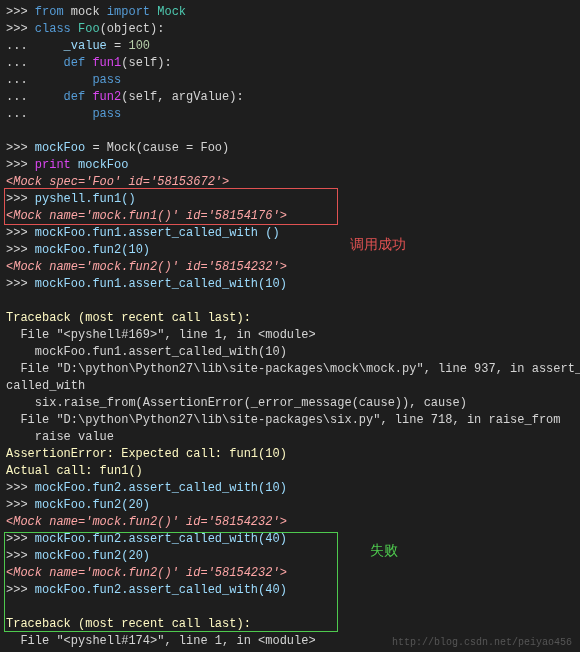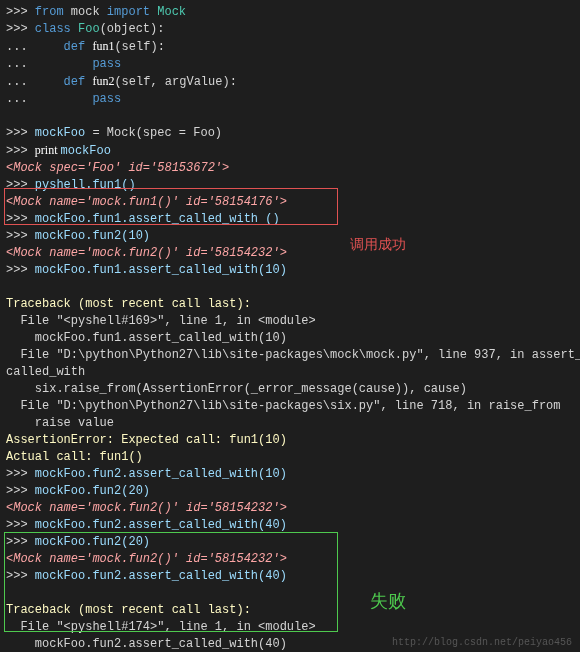--- a/index.html
+++ b/index.html
@@ -20,21 +20,21 @@
       overflow: hidden;
       position: relative;
     }
     .line {
       line-height: 17px;
       white-space: pre;
     }
     .prompt { color: #d4d4d4; }
     .kw { color: #569cd6; }
     .cls { color: #4ec9b0; }
-    .fn { color: #ffffff; font-family: Liberation Serif, serif; }
+    .fn { color: #d946ef; }
     .num { color: #b5cea8; }
     .attr { color: #9cdcfe; }
     .mock-output { color: #fca5a5; font-style: italic; }
     .error-line { color: #fef9c3; }
     .traceback { color: #d4d4d4; }
     .red-box {
       border: 1.5px solid #e05252;
       position: absolute;
     }
     .green-box {
@@ -42,46 +42,46 @@
       position: absolute;
     }
     .label-red {
       color: #e05252;
       font-size: 14px;
       font-family: SimSun, serif;
       position: absolute;
     }
     .label-green {
       color: #4ec94e;
-      font-size: 18px;
+      font-size: 14px;
       font-family: Liberation Mono, monospace;
       position: absolute;
-      margin-top: 47px;
     }
     .watermark {
       position: absolute;
       bottom: 4px;
       right: 8px;
       color: #555;
       font-size: 10px;
     }
   </style>
 </head>
 <body>
 
 <div class="terminal">
   <div id="lines-container">
       <div class="line"><span class="prompt">&gt;&gt;&gt; </span><span class="kw">from </span><span class="prompt">mock </span><span class="kw">import </span><span class="cls">Mock</span></div>
       <div class="line"><span class="prompt">&gt;&gt;&gt; </span><span class="kw">class </span><span class="cls">Foo</span><span class="prompt">(object):</span></div>
+      <div class="line"><span class="prompt">...     </span><span class="attr">_value </span><span class="prompt">= </span><span class="num">100</span></div>
       <div class="line"><span class="prompt">...     </span><span class="kw">def </span><span class="fn">fun1</span><span class="prompt">(self):</span></div>
       <div class="line"><span class="prompt">...         </span><span class="kw">pass</span></div>
       <div class="line"><span class="prompt">...     </span><span class="kw">def </span><span class="fn">fun2</span><span class="prompt">(self, argValue):</span></div>
       <div class="line"><span class="prompt">...         </span><span class="kw">pass</span></div>
       <div class="line">&nbsp;</div>
-      <div class="line"><span class="prompt">&gt;&gt;&gt; </span><span class="attr">mockFoo </span><span class="prompt">= Mock(spec = Foo)</span></div>
+      <div class="line"><span class="prompt">&gt;&gt;&gt; </span><span class="attr">mockFoo </span><span class="prompt">= Mock(cause = Foo)</span></div>
       <div class="line"><span class="prompt">&gt;&gt;&gt; </span><span class="fn">print </span><span class="attr">mockFoo</span></div>
       <div class="line"><span class="mock-output">&lt;Mock spec='Foo' id='58153672'&gt;</span></div>
       <div class="line"><span class="prompt">&gt;&gt;&gt; </span><span class="attr">pyshell.fun1()</span></div>
       <div class="line"><span class="mock-output">&lt;Mock name='mock.fun1()' id='58154176'&gt;</span></div>
       <div class="line"><span class="prompt">&gt;&gt;&gt; </span><span class="attr">mockFoo.fun1.assert_called_with ()</span></div>
       <div class="line"><span class="prompt">&gt;&gt;&gt; </span><span class="attr">mockFoo.fun2(10)</span></div>
       <div class="line"><span class="mock-output">&lt;Mock name='mock.fun2()' id='58154232'&gt;</span></div>
       <div class="line"><span class="prompt">&gt;&gt;&gt; </span><span class="attr">mockFoo.fun1.assert_called_with(10)</span></div>
       <div class="line">&nbsp;</div>
       <div class="line"><span class="error-line">Traceback (most recent call last):</span></div>

